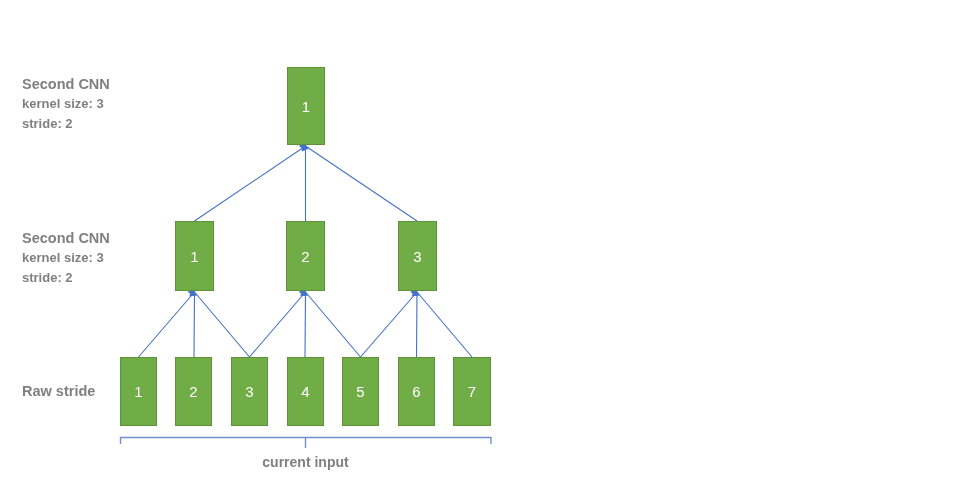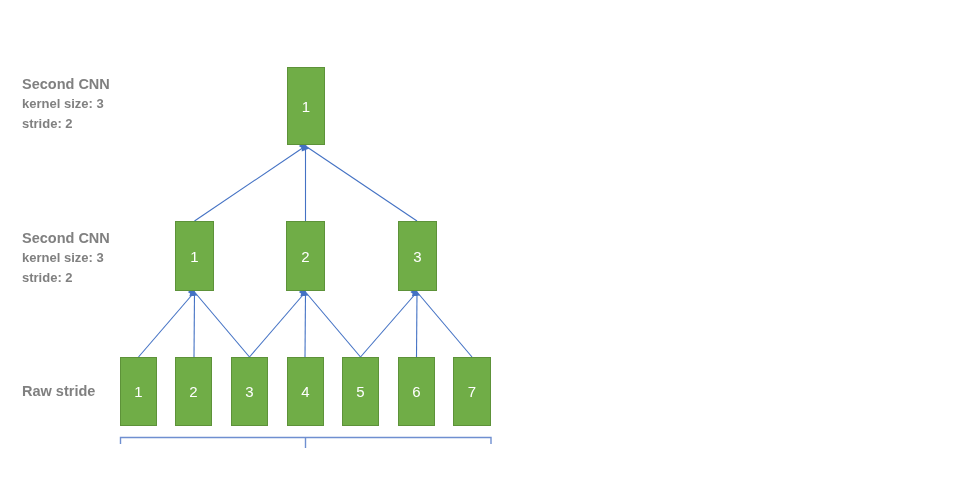--- a/index.html
+++ b/index.html
@@ -120,14 +120,15 @@
   <div class="node" style="left:398px; top:221px; width:39px; height:70px;">3</div>
 
   <div class="node" style="left:120px; top:357px; width:37px; height:69px;">1</div>
   <div class="node" style="left:175px; top:357px; width:37px; height:69px;">2</div>
   <div class="node" style="left:231px; top:357px; width:37px; height:69px;">3</div>
   <div class="node" style="left:287px; top:357px; width:37px; height:69px;">4</div>
   <div class="node" style="left:342px; top:357px; width:37px; height:69px;">5</div>
   <div class="node" style="left:398px; top:357px; width:37px; height:69px;">6</div>
   <div class="node" style="left:453px; top:357px; width:38px; height:69px;">7</div>
 
+  <div class="brace-label" style="left:120px; top:454px; width:371px;">current input</div>
 
 </div>
 
 </body></html>

